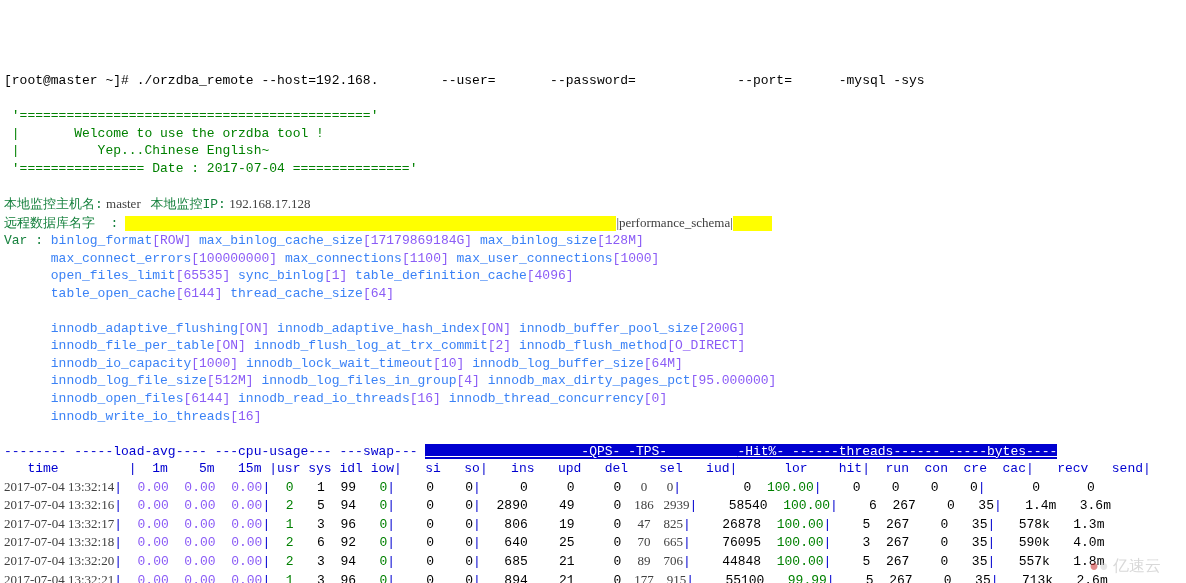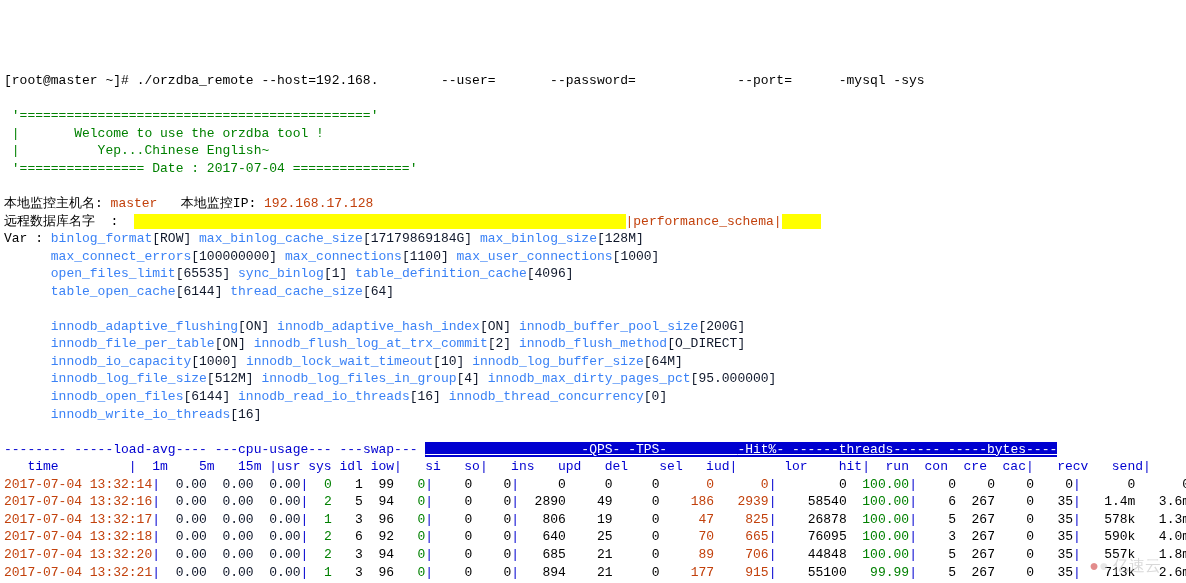--- a/index.html
+++ b/index.html
@@ -6,25 +6,25 @@
     margin: 0;
     padding: 2px 4px;
     background: #ffffff;
     font-family: "Courier New", Consolas, monospace;
     font-size: 13px;
     line-height: 1.35;
     white-space: pre;
     color: #000;
     width: 1186px;
   }
-  .gray { color: #0f172a; }
-  .red { color: #000000; }
+  .gray { color: #8b5cf6; }
+  .red { color: #15803d; }
   .green { color: #008000; }
   .darkgreen { color: #008000; }
-  .yellowtxt { color: #c2410c; }
+  .yellowtxt { color: #404040; font-family: Liberation Serif, serif; }
   .magenta { color: #3b82f6; }
   .blue { color: #0000d0; }
   .hlblue { background: #0000d0; color: #fff; text-decoration: underline; }
   .hlyellow { background: #ffff00; color: #808000; }
   .row { display:block; }
   .logo {
     position: absolute;
     right: 25px;
     bottom: 6px;
     font-family: "Microsoft YaHei", sans-serif;

